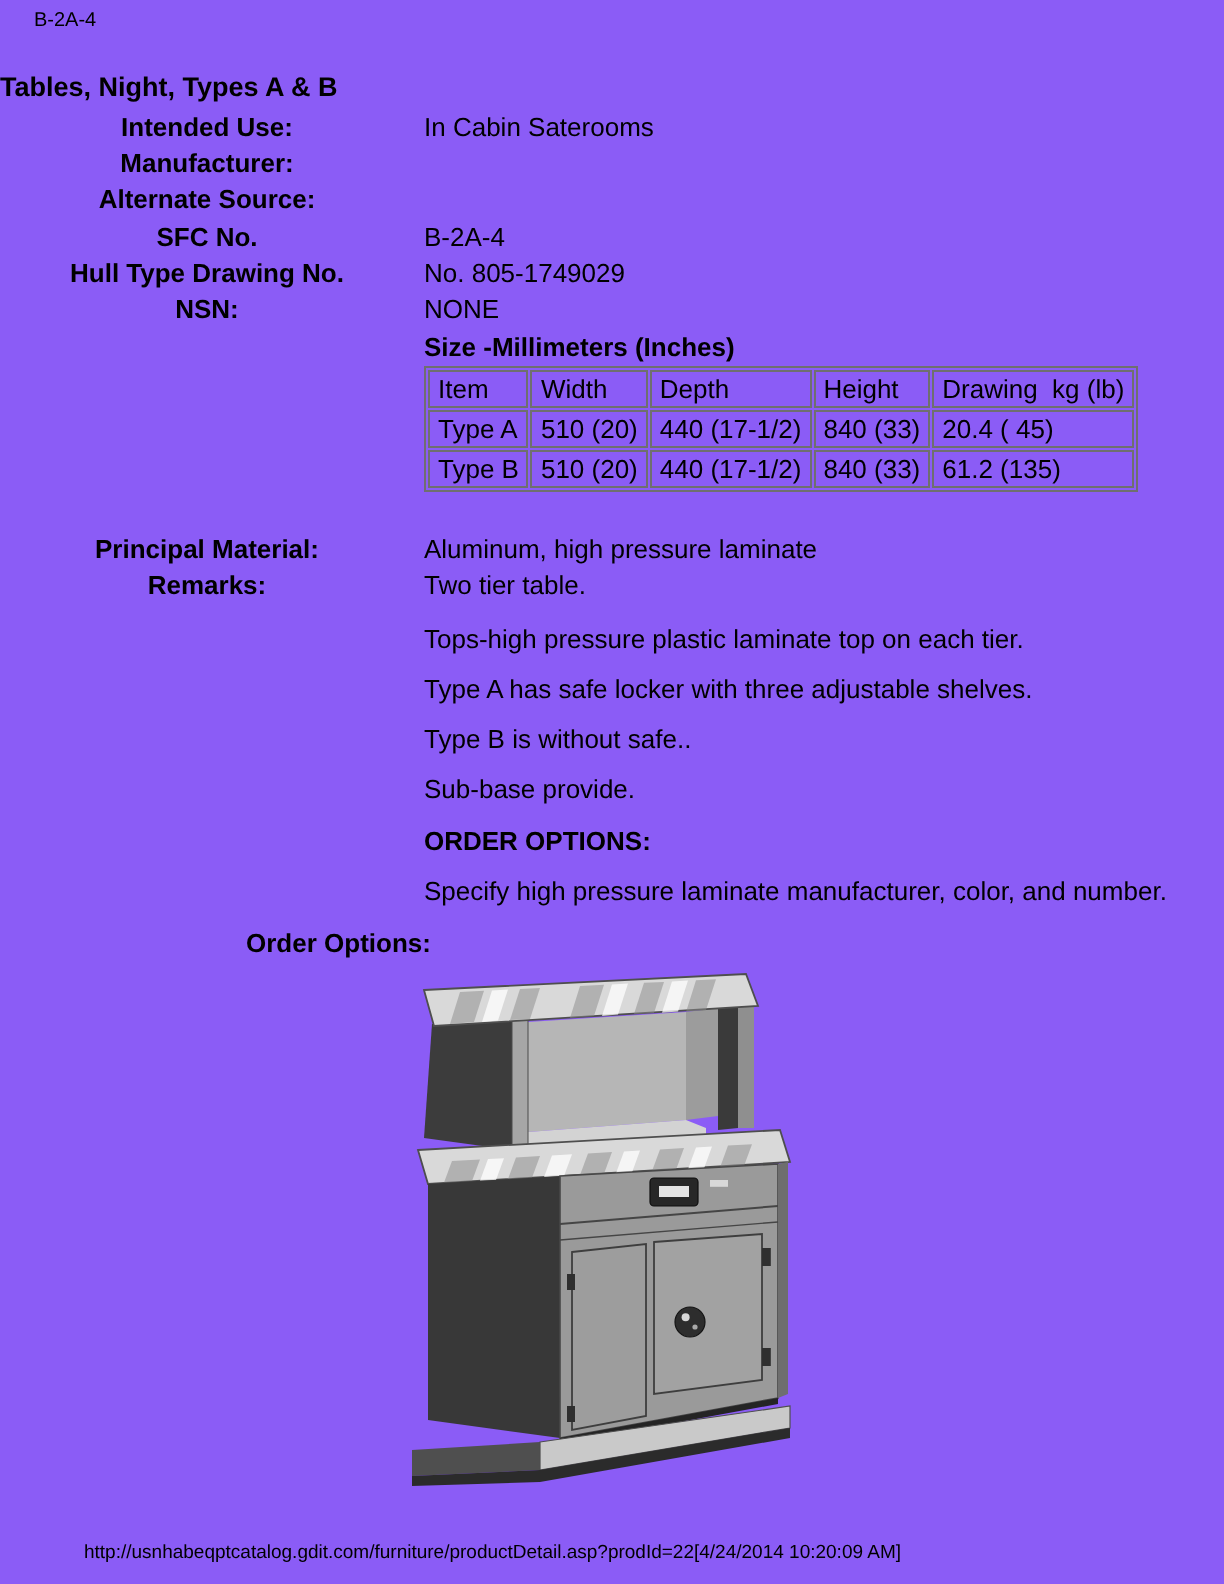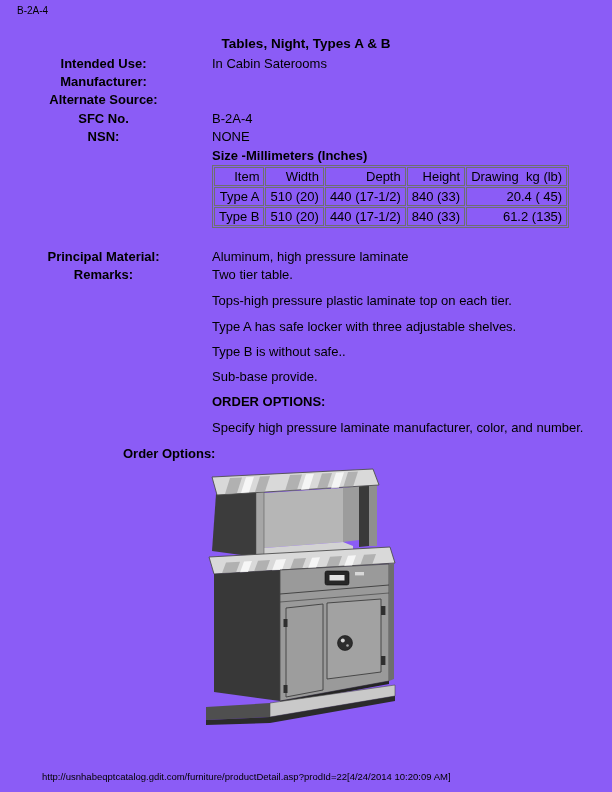--- a/index.html
+++ b/index.html
@@ -6,35 +6,35 @@
   .page{
     position:relative;
     width:612px;height:792px;
     background:#8b5cf6;
     color:#000;
     font-family:Liberation Sans, sans-serif;
     font-size:13px;
     overflow:hidden;
   }
   .doc-id{position:absolute;top:5px;left:17px;font-size:10px;}
-  .title{padding-top:36px;text-align:center;font-weight:bold;font-size:13.5px;}
+  .title{padding-top:36px;text-align:left;font-weight:bold;font-size:13.5px;}
   .fields{margin-top:4px;}
   .frow{display:flex;line-height:1.4;}
   .flabel{width:207px;text-align:center;font-weight:bold;flex:none;}
   .fvalue{padding-left:5px;}
   .size-heading{margin:2px 0 2px 212px;font-weight:bold;}
   .size-table{
     margin-left:212px;
     border-collapse:separate;border-spacing:1px;
     border:1px solid #6f6f6f;
   }
   .size-table th,.size-table td{
     border:1px solid #6f6f6f;
     padding:0 4px;
-    font-weight:normal;text-align:right;
+    font-weight:normal;text-align:left;
     line-height:17px;font-size:13px;white-space:pre;
   }
   .pm{margin-top:20px;}
   .remarks-body{margin-left:212px;margin-top:9px;}
   .remarks-body p{margin:0 10px 9px 0;line-height:1.25;}
   .bold{font-weight:bold;}
   .order-options-label{margin:10px 0 0 123px;font-weight:bold;}
   .figure{margin:6px 0 0 206px;width:192px;height:260px;}
   .figure svg{display:block;}
   .footer{position:absolute;left:7px;bottom:10px;font-size:9.5px;white-space:nowrap;padding-left:35px;}
@@ -57,20 +57,24 @@
       <div class="flabel">Manufacturer:</div>
       <div class="fvalue"></div>
     </div>
     <div class="frow">
       <div class="flabel">Alternate Source:</div>
       <div class="fvalue"></div>
     </div>
     <div class="frow">
       <div class="flabel">SFC No.</div>
       <div class="fvalue">B-2A-4</div>
+    </div>
+    <div class="frow">
+      <div class="flabel">Hull Type Drawing No.</div>
+      <div class="fvalue">No. 805-1749029</div>
     </div>
     <div class="frow">
       <div class="flabel">NSN:</div>
       <div class="fvalue">NONE</div>
     </div>
   </div>
 
   <div class="size-heading">Size -Millimeters (Inches)</div>
 
   <table class="size-table">

